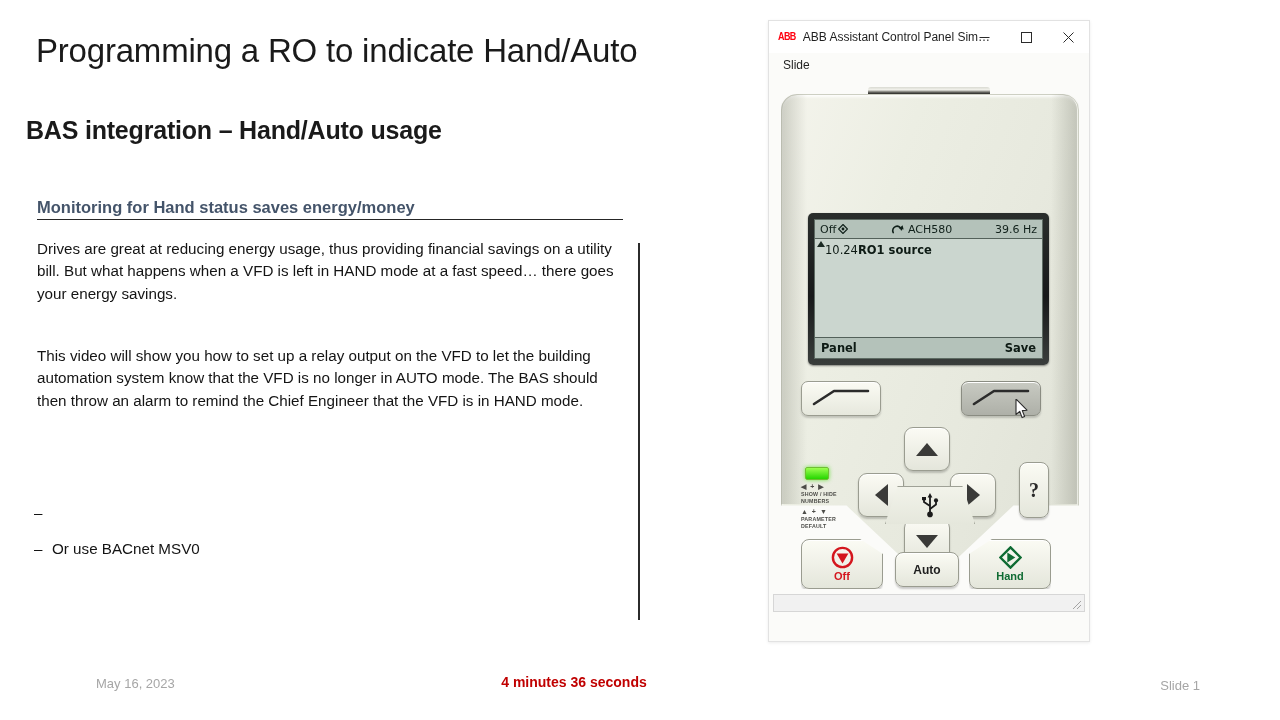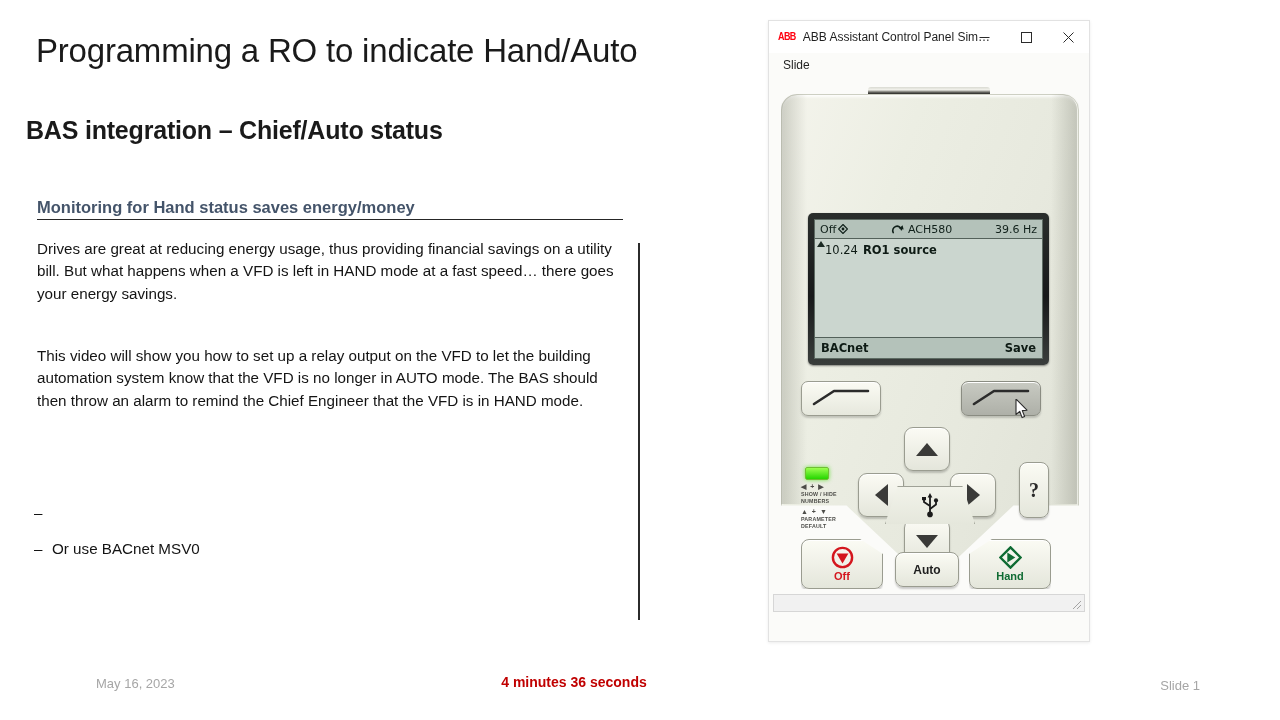--- a/index.html
+++ b/index.html
@@ -281,21 +281,20 @@
     width: 0; height: 0;
     border-left: 4px solid transparent;
     border-right: 4px solid transparent;
     border-bottom: 6px solid #1b2a23;
   }
   .lcd-param-row {
     font-size: 11.5px;
     color: #0d1a14;
     display: flex;
     align-items: flex-start;
-    gap: 5px;
   }
   .lcd-param-num { font-weight: normal; }
   .lcd-param-name { font-weight: bold; }
   .lcd-softbar {
     height: 21px;
     background: #b4c2ba;
     border-top: 1px solid #53615a;
     display: flex;
     align-items: center;
     justify-content: space-between;
@@ -405,21 +404,21 @@
   .label-off  { color: #d4161e; }
   .label-hand { color: #0f6b33; }
   .label-auto { color: #1e1e1e; font-size: 12px; margin: 4px; }
 </style>
 </head>
 <body>
 
 <div id="slide">
 
   <div class="slide-title">Programming a RO to indicate Hand/Auto</div>
-  <div class="slide-subtitle">BAS integration – Chief/Auto status</div>
+  <div class="slide-subtitle">BAS integration – Hand/Auto usage</div>
   <div class="section-heading">Monitoring for Hand status saves energy/money</div>
 
   <div class="body-block para-1">Drives are great at reducing energy usage, thus providing financial savings on a utility bill.  But what happens when a VFD is left in HAND mode at a fast speed… there goes your energy savings.</div>
   <div class="body-block para-2">This video will show you how to set up a relay output on the VFD to let the building automation system know that the VFD is no longer in AUTO mode. The BAS should then throw an alarm to remind the Chief Engineer that the VFD is in HAND mode.</div>
 
   <div class="bullets" style="top:502px;">
     <div class="bullet">
       <span class="dash">–</span>
     </div>
     <div class="bullet">
@@ -495,21 +494,21 @@
 
             <div class="lcd-main">
               <div class="lcd-scroll-up"></div>
               <div class="lcd-param-row">
                 <span class="lcd-param-num">10.24</span>
                 <span class="lcd-param-name">RO1 source</span>
               </div>
             </div>
 
             <div class="lcd-softbar">
-              <span>BACnet</span>
+              <span>Panel</span>
               <span>Save</span>
             </div>
 
           </div>
         </div>
 
         <div class="softkey left">
           <svg width="58" height="18" viewBox="0 0 58 18">
             <path d="M2 15 L22 2 L56 2" fill="none" stroke="#2b2b2b" stroke-width="2.6" stroke-linecap="round" stroke-linejoin="round"></path>
           </svg>

